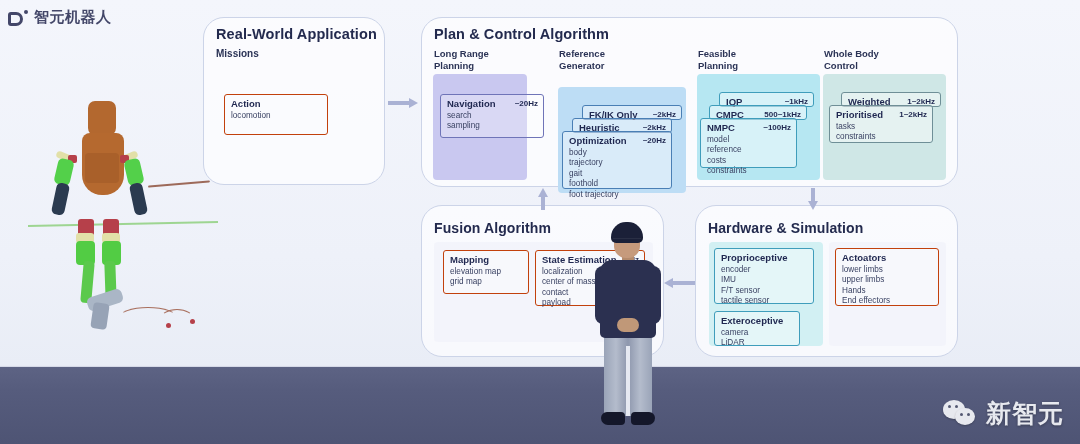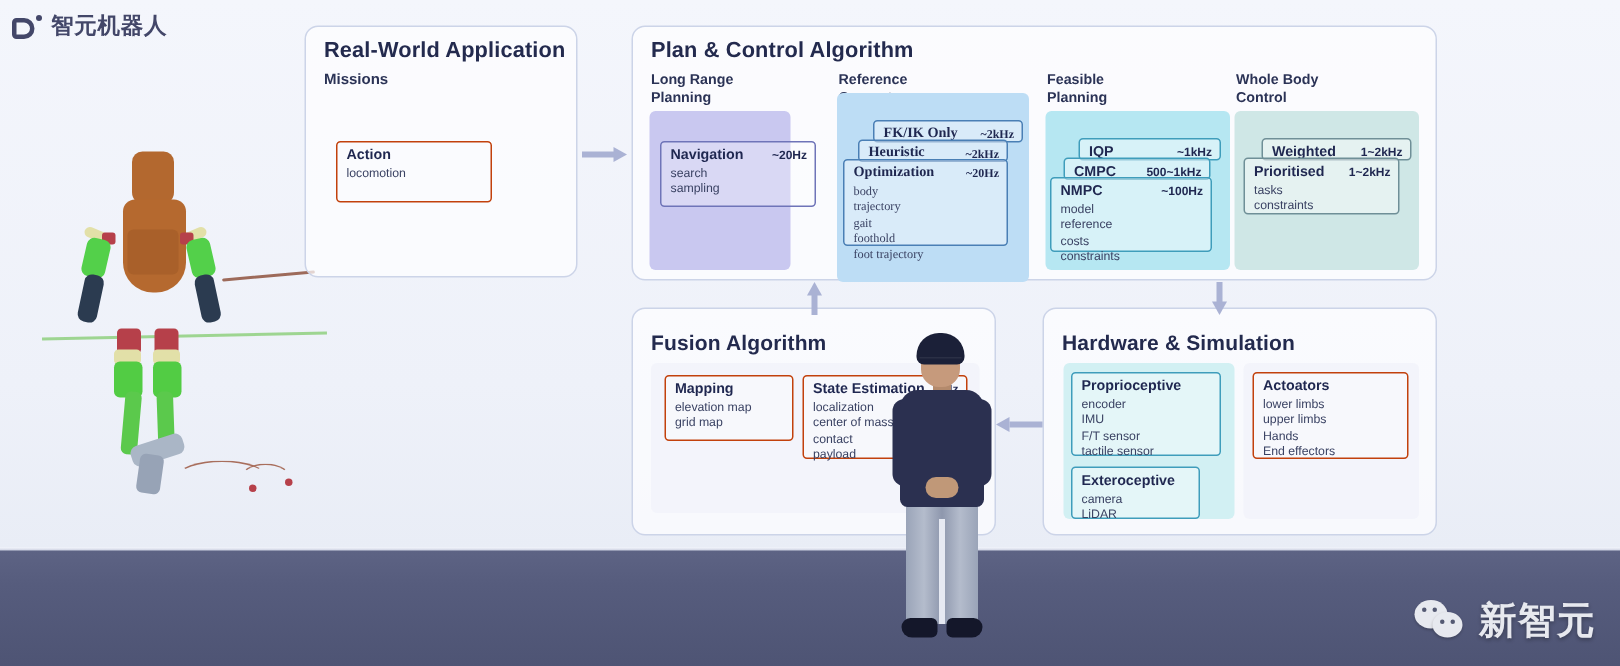--- a/index.html
+++ b/index.html
@@ -71,21 +71,21 @@
   .ground-line {
     position:absolute; left:-12px; top:128px; width:190px; height:2px;
     background:#8fd07f; opacity:.85; transform:rotate(-1.2deg);
   }
 
   
   .panel {
     position:absolute;
     background:rgba(253,254,255,.72);
     border:1.2px solid #ccd4e8;
-    border-radius:9px;
+    border-radius:21px;
   }
   .panel-title {
     position:absolute; font-weight:700; color:#232a4e; letter-spacing:.1px;
   }
   .sub-label { position:absolute; font-size:9.5px; font-weight:700; color:#2b3356; line-height:11.5px; }
 
   .group { position:absolute; border-radius:4px; }
   .g-purple { background:#c9c8f0; }
   .g-blue   { background:#bdddf5; }
   .g-cyan   { background:#b6e7f2; }
@@ -231,21 +231,21 @@
         <span>search</span><br>
         <span>sampling</span>
       </div>
     </div>
   </div>
 
   <div class="sub-label" style="left:137px;top:30px;">
     <span>Reference</span><br>
     <span>Generator</span>
   </div>
-  <div class="group g-blue" style="left:136px;top:44px;width:128px;height:126px;font-family:Liberation Serif, serif;">
+  <div class="group g-blue" style="left:136px;top:69px;width:128px;height:106px;">
     <div class="card card-out-b" style="left:24px;top:18px;width:100px;height:15px;background:rgba(255,255,255,.42);">
       <div class="card-head">FK/IK Only</div>
       <div class="card-hz" style="right:5px;">~2kHz</div>
     </div>
     <div class="card card-out-b" style="left:14px;top:31px;width:100px;height:15px;background:rgba(255,255,255,.42);">
       <div class="card-head">Heuristic</div>
       <div class="card-hz" style="right:5px;">~2kHz</div>
     </div>
     <div class="card card-out-b" style="left:4px;top:44px;width:110px;height:58px;background:rgba(255,255,255,.42);">
       <div class="card-head">Optimization</div>
@@ -266,21 +266,21 @@
   </div>
   <div class="group g-cyan" style="left:275px;top:56px;width:123px;height:106px;">
     <div class="card card-out-c" style="left:22px;top:18px;width:95px;height:15px;background:rgba(255,255,255,.45);">
       <div class="card-head">IQP</div>
       <div class="card-hz" style="right:5px;">~1kHz</div>
     </div>
     <div class="card card-out-c" style="left:12px;top:31px;width:98px;height:15px;background:rgba(255,255,255,.45);">
       <div class="card-head">CMPC</div>
       <div class="card-hz" style="right:5px;">500~1kHz</div>
     </div>
-    <div class="card card-out-c" style="left:3px;top:44px;width:108px;height:50px;background:rgba(255,255,255,.45);">
+    <div class="card card-out-c" style="left:3px;top:44px;width:97px;height:50px;background:rgba(255,255,255,.45);">
       <div class="card-head">NMPC</div>
       <div class="card-hz" style="right:5px;">~100Hz</div>
       <div class="card-list" style="top:16px;">
         <span>model</span><br>
         <span>reference</span><br>
         <span>costs</span><br>
         <span>constraints</span>
       </div>
     </div>
   </div>

